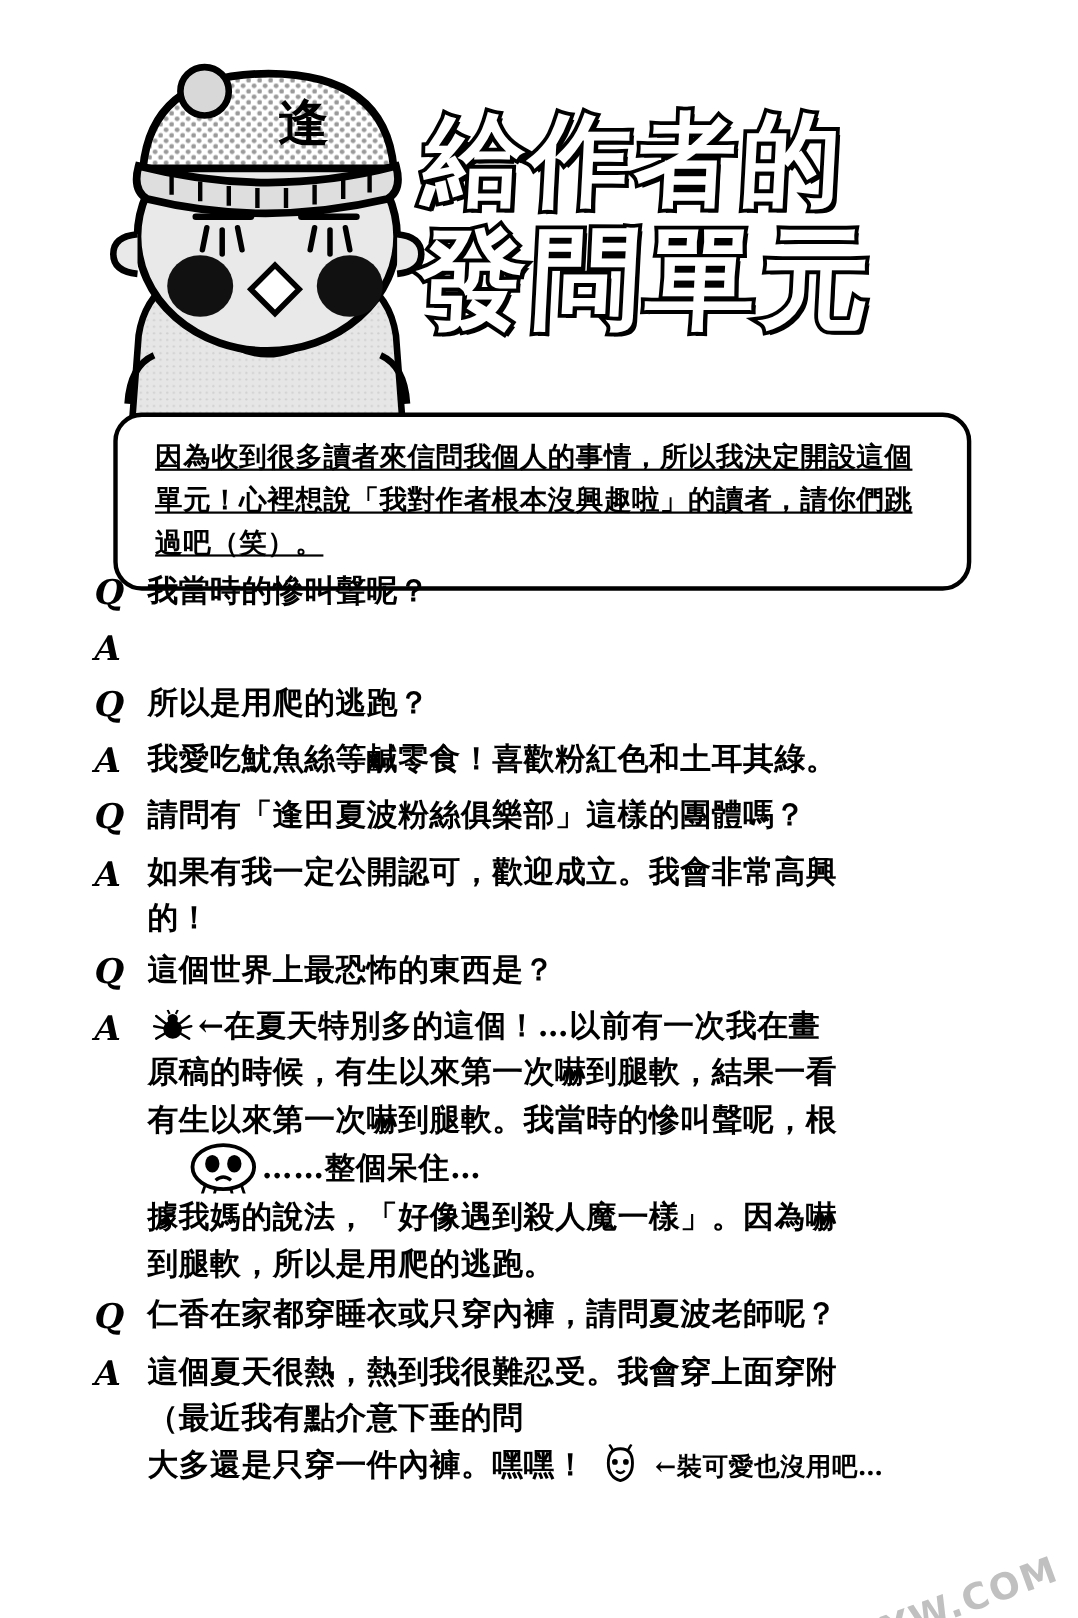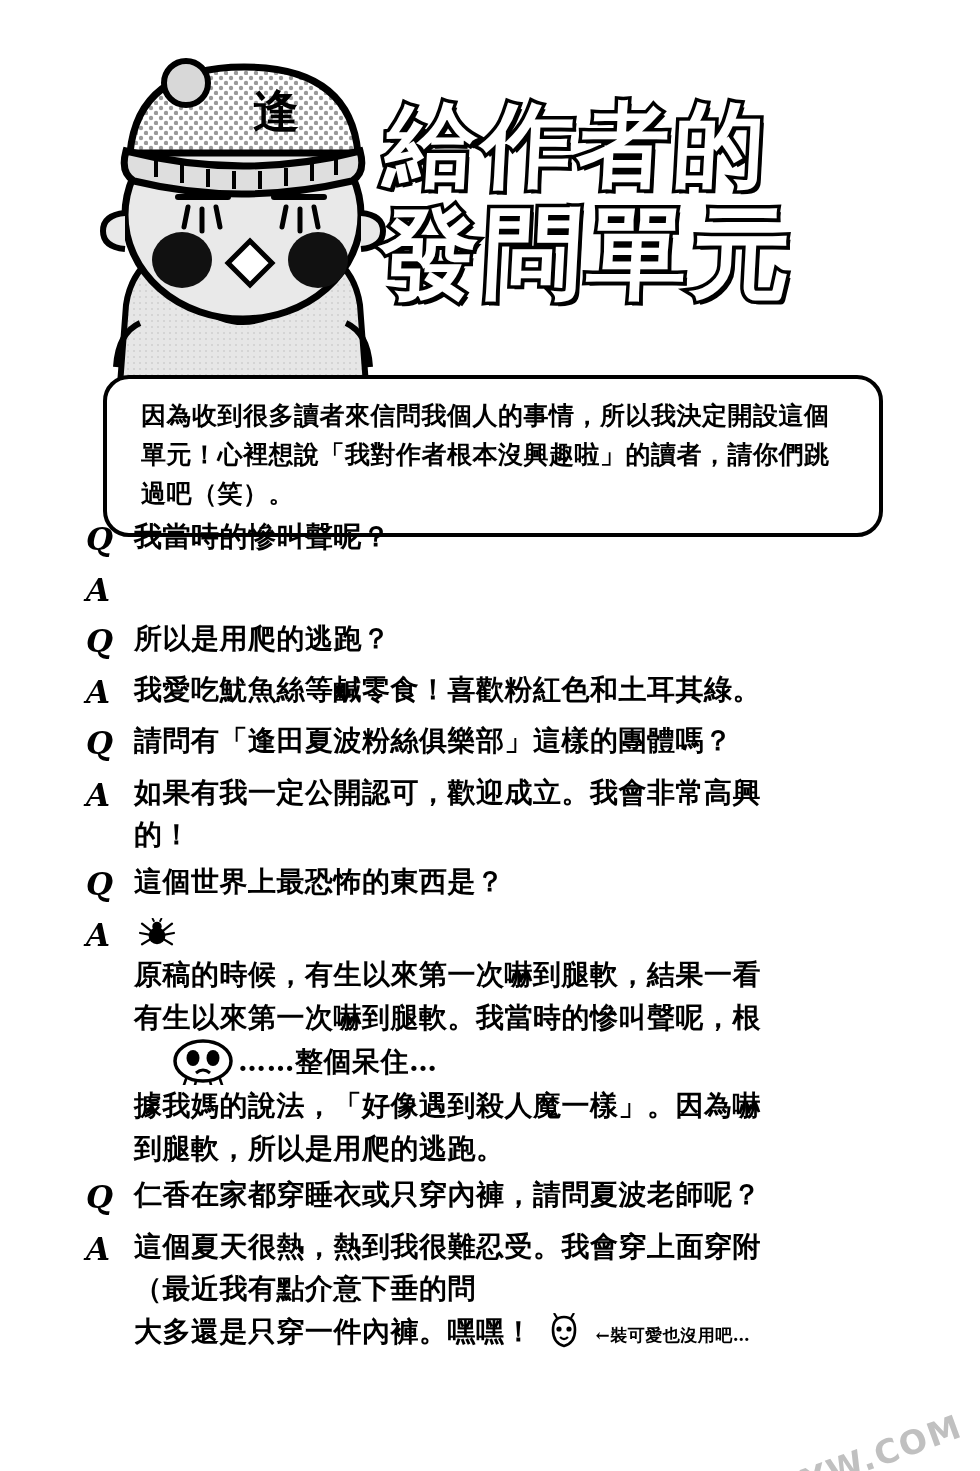--- a/index.html
+++ b/index.html
@@ -78,20 +78,21 @@
     padding: 18px 26px 20px 34px;
     background: #fff;
   }
   #intro-balloon p {
     margin: 0;
     font-size: 25px;
     line-height: 1.55;
     letter-spacing: 0.5px;
     font-family: "DejaVu Serif", "Liberation Serif", serif;
     font-weight: bold;
+    text-decoration: underline;
   }
 
   
   #qa-list {
     position: absolute;
     left: 86px;
     top: 516px;
     width: 840px;
   }
   .qa-row {
@@ -125,21 +126,21 @@
     display: inline-block;
     vertical-align: -6px;
     margin: 0 4px;
   }
   .doodle-spider { width: 38px; height: 30px; }
   .doodle-skull  { width: 62px; height: 46px; vertical-align: -14px; margin-left: 38px; }
   .doodle-tank   { width: 52px; height: 58px; vertical-align: -20px; }
   .doodle-face   { width: 34px; height: 38px; vertical-align: -10px; }
 
   .small-note {
-    font-size: 17px;
+    font-size: 23px;
   }
 
   
   #watermark {
     position: absolute;
     right: 12px;
     bottom: 28px;
     font-family: "DejaVu Sans", "Liberation Sans", sans-serif;
     font-size: 33px;
     font-weight: bold;
@@ -278,21 +279,21 @@
                 <path d="M13 18 L2 16"></path>
                 <path d="M14 22 L4 28"></path>
               <path d="M26 14 L36 6"></path>
                 <path d="M27 18 L38 16"></path>
                 <path d="M26 22 L36 28"></path>
             </g>
             <ellipse cx="20" cy="19" rx="9" ry="9" fill="#000"></ellipse>
             <circle cx="20" cy="9" r="5" fill="#000"></circle>
             <path d="M17 4 L15 0 M23 4 L25 0" stroke="#000" stroke-width="2"></path>
           </svg>
-        </span>
+        </span><span>←在夏天特別多的這個！…以前有一次我在畫</span>
         <span class="cont">原稿的時候，有生以來第一次嚇到腿軟，結果一看</span>
         <span class="cont">有生以來第一次嚇到腿軟。我當時的慘叫聲呢，根</span>
         <span class="cont">
           <span class="inline-doodle doodle-skull">
             <svg viewBox="0 0 62 46" width="62" height="46" aria-hidden="true">
               <ellipse cx="31" cy="22" rx="28" ry="20" fill="#fff" stroke="#000" stroke-width="3.5"></ellipse>
               <ellipse cx="21" cy="19" rx="6.5" ry="8" fill="#000"></ellipse>
               <ellipse cx="41" cy="19" rx="6.5" ry="8" fill="#000"></ellipse>
               <path d="M24 34 q7 -6 14 0" fill="none" stroke="#000" stroke-width="3"></path>
               <g stroke="#000" stroke-width="2.6" stroke-linecap="round">

